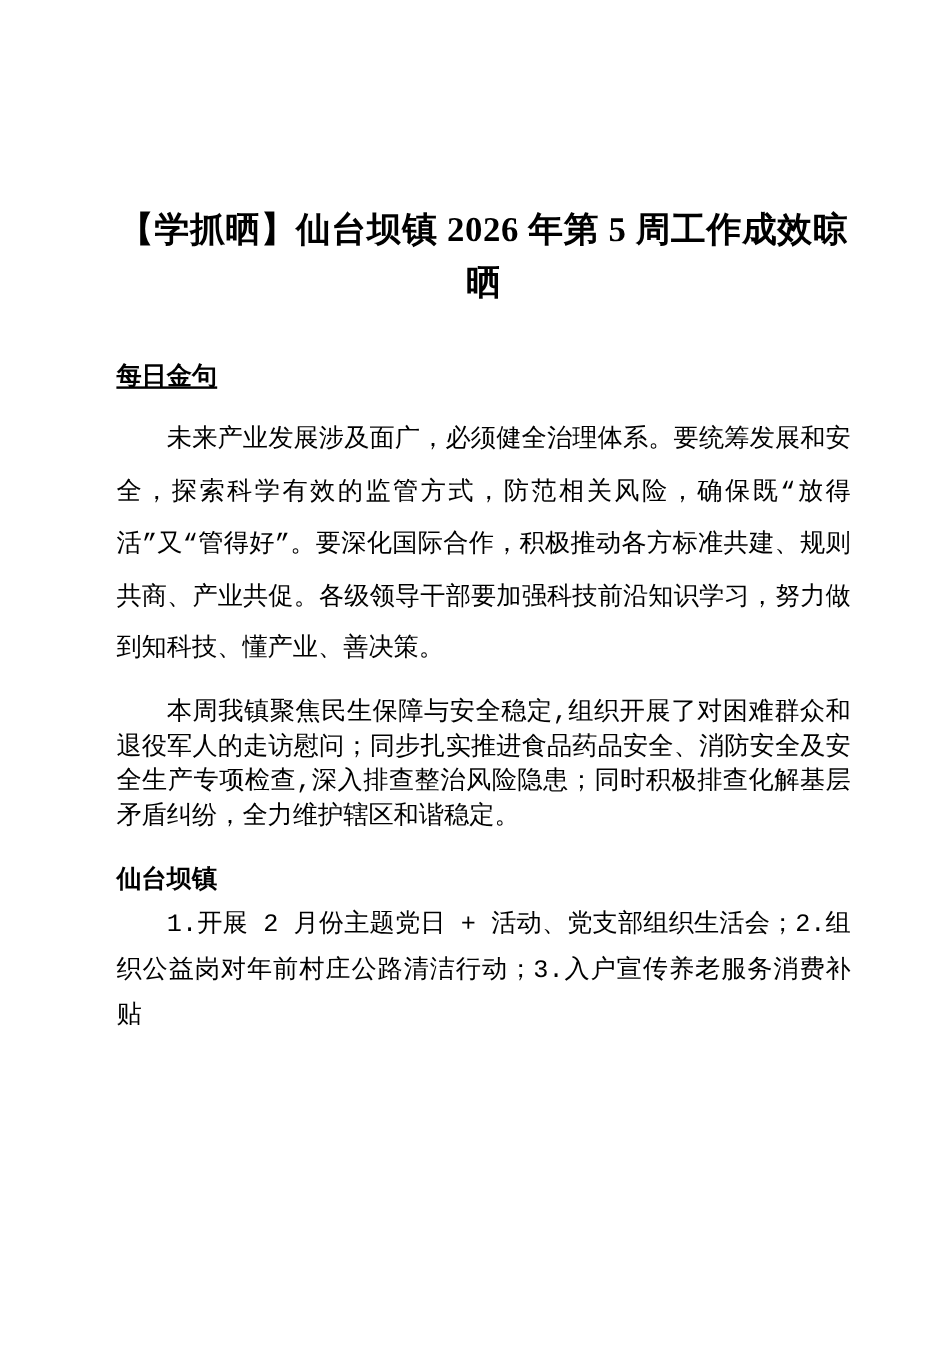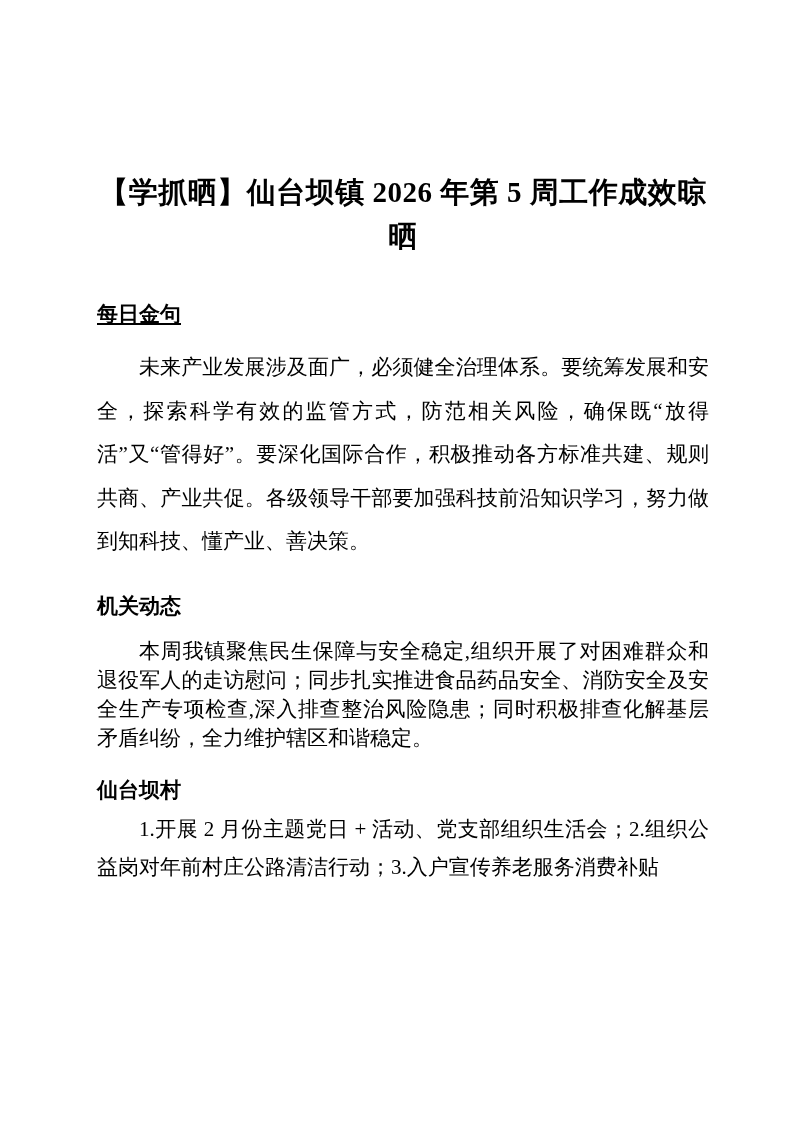--- a/index.html
+++ b/index.html
@@ -38,21 +38,21 @@
     line-height: 30px;
   }
   .heading-quote   { margin-top: 34px; line-height: 43px; text-decoration: underline; }
   .heading-agency  { margin-top: 27px; }
   .heading-village { margin-top: 22px; }
   .para {
     margin: 0;
     font-size: 21px;
     text-align: justify;
     text-indent: 2em;
-    font-family: Liberation Serif, serif;
+    font-family: Liberation Mono, monospace;
   }
   .quote-body {
     margin-top: 11px;
     line-height: 43.5px;
   }
   .quote-attribution {
     margin-top: 9px;
     line-height: 41px;
   }
   .agency-body {
@@ -69,21 +69,20 @@
 
 <div class="page">
 
   <h1 class="doc-title">【学抓晒】仙台坝镇 2026 年第 5 周工作成效晾晒</h1>
 
   <h2 class="section-heading heading-quote">每日金句</h2>
 
   <p class="para quote-body">未来产业发展涉及面广，必须健全治理体系。要统筹发展和安全，探索科学有效的监管方式，防范相关风险，确保既“放得活”又“管得好”。要深化国际合作，积极推动各方标准共建、规则共商、产业共促。各级领导干部要加强科技前沿知识学习，努力做到知科技、懂产业、善决策。</p>
 
 
-  <h2 class="section-heading heading-agency">机关动态</h2>
 
   <p class="para agency-body">本周我镇聚焦民生保障与安全稳定,组织开展了对困难群众和退役军人的走访慰问；同步扎实推进食品药品安全、消防安全及安全生产专项检查,深入排查整治风险隐患；同时积极排查化解基层矛盾纠纷，全力维护辖区和谐稳定。</p>
 
-  <h2 class="section-heading heading-village">仙台坝村</h2>
+  <h2 class="section-heading heading-village">仙台坝镇</h2>
 
   <p class="para village-body">1.开展 2 月份主题党日 + 活动、党支部组织生活会；2.组织公益岗对年前村庄公路清洁行动；3.入户宣传养老服务消费补贴</p>
 
 </div>
 
 </body></html>

